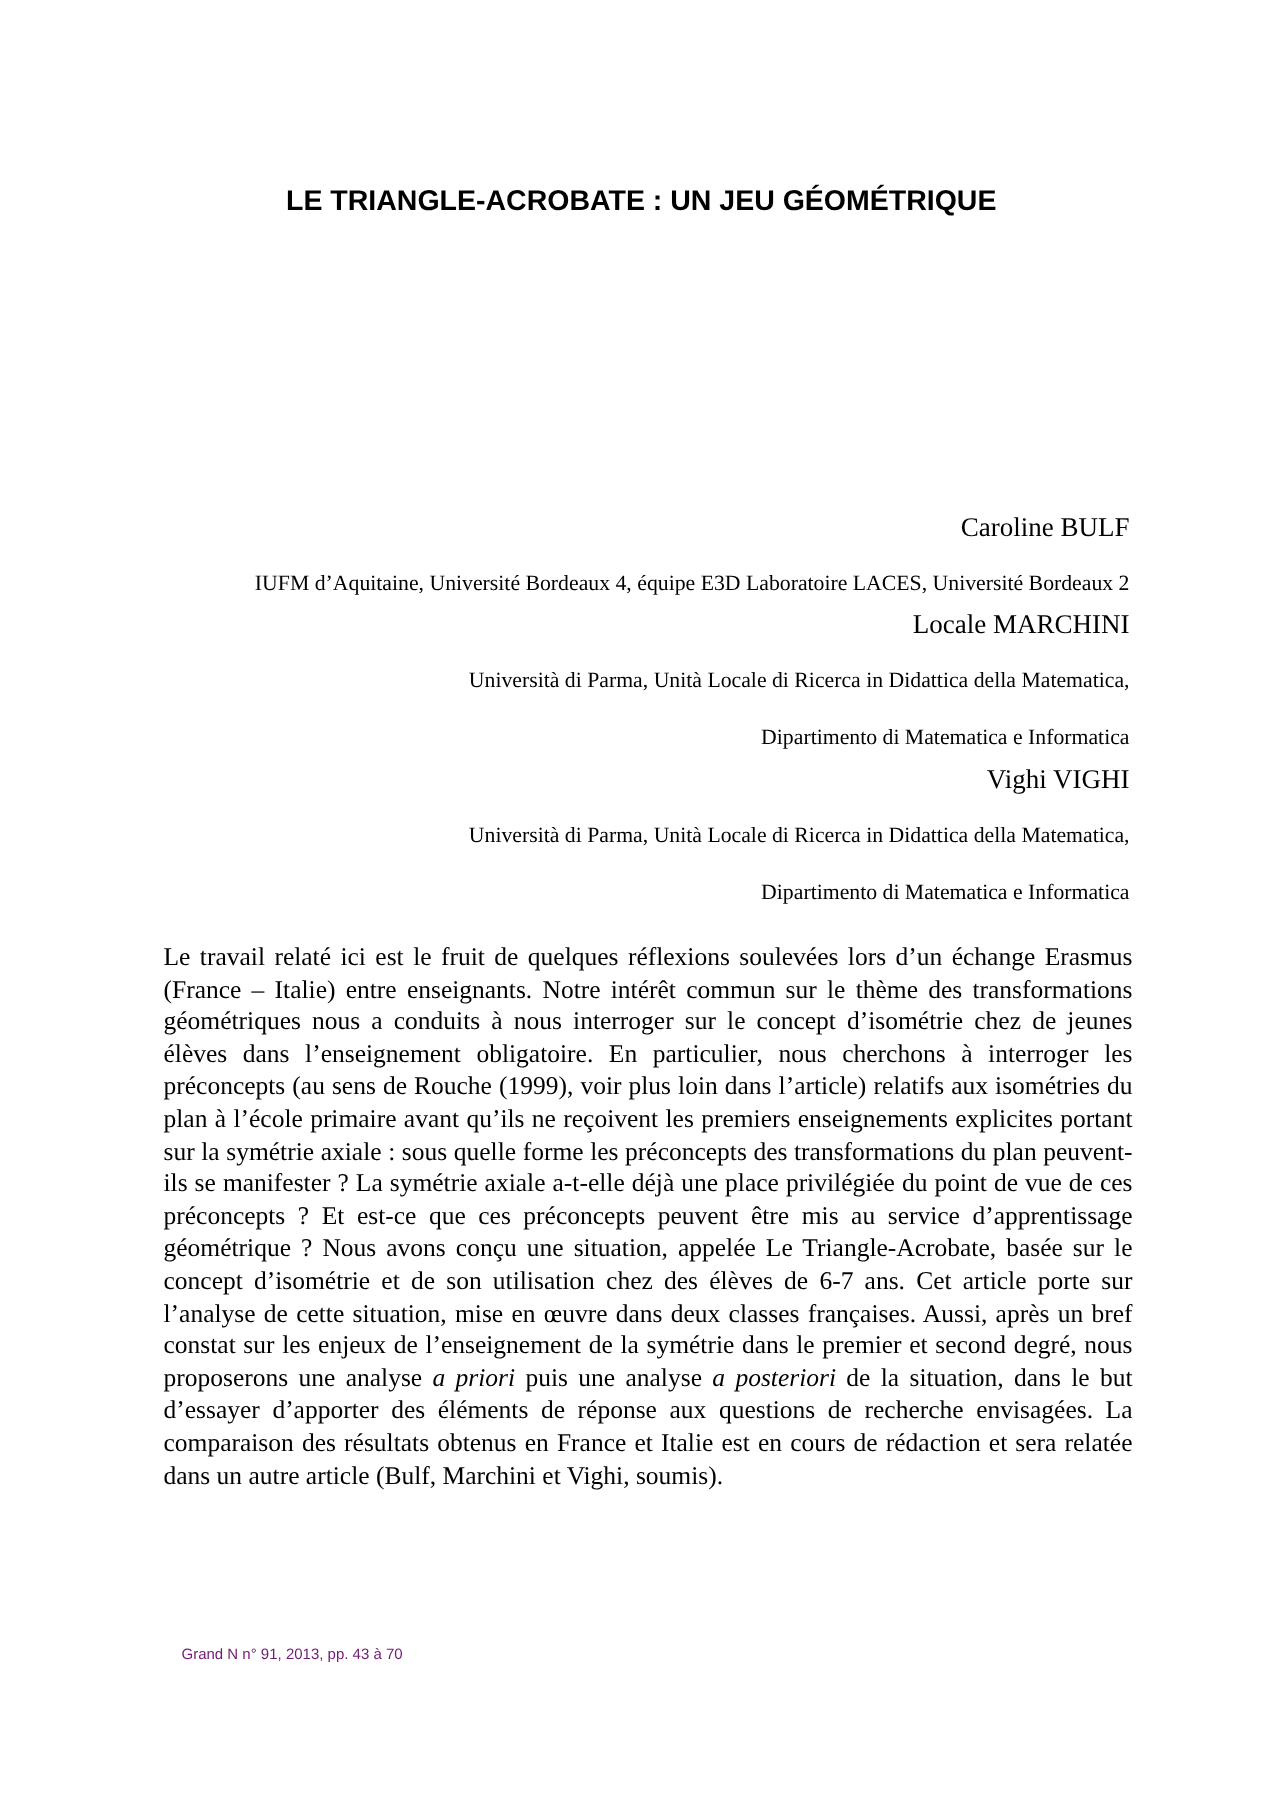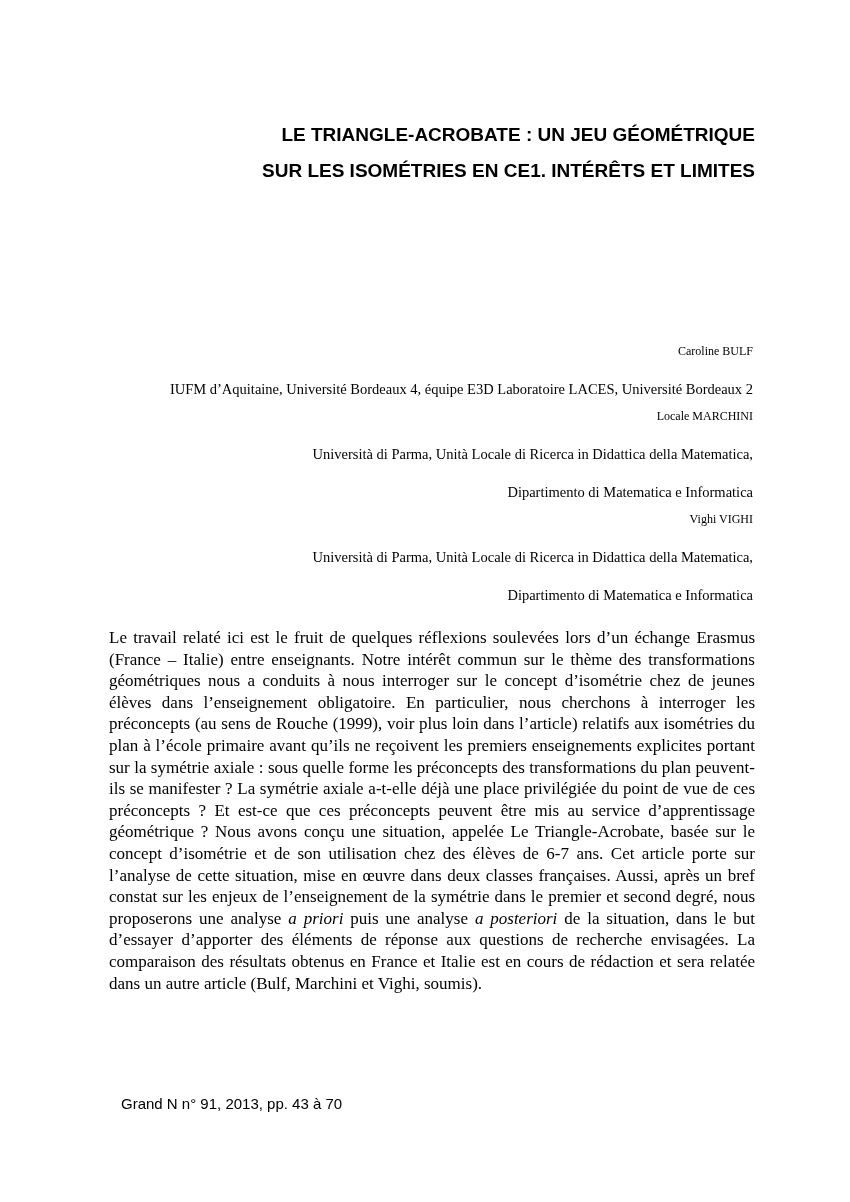--- a/index.html
+++ b/index.html
@@ -14,39 +14,39 @@
     background: #ffffff;
     color: #000000;
     overflow: hidden;
   }
   .title {
     position: absolute;
     top: 117px;
     left: 100px;
     width: 655px;
     margin: 0;
-    text-align: right;
+    text-align: center;
     font-family: "Liberation Sans", sans-serif;
     font-weight: bold;
     font-size: 19px;
     line-height: 36px;
     color: #000000;
   }
   .title-line { display: block; }
   .authors {
     position: absolute;
     top: 338px;
     left: 97px;
     right: 97px;
     text-align: right;
     font-family: "Liberation Serif", serif;
     color: #000000;
   }
   .author-name {
-    font-size: 12px;
+    font-size: 18px;
     line-height: 27px;
   }
   .author-affil {
     font-size: 14.5px;
     line-height: 27px;
     margin-top: 11px;
   }
   .abstract {
     position: absolute;
     top: 627px;
@@ -58,33 +58,32 @@
     line-height: 21.6px;
     text-align: justify;
     color: #000000;
   }
   .abstract .it { font-style: italic; }
   .footer {
     position: absolute;
     top: 1094px;
     left: 121px;
     font-family: "Liberation Sans", sans-serif;
-    font-size: 15px;
+    font-size: 10px;
     line-height: 19px;
-    color: #000000;
+    color: #701a75;
   }
 </style>
 </head>
 <body>
 
 <div class="page">
 
   <h1 class="title">
     <span class="title-line">LE TRIANGLE-ACROBATE : UN JEU GÉOMÉTRIQUE</span>
-    <span class="title-line">SUR LES ISOMÉTRIES EN CE1. INTÉRÊTS ET LIMITES</span>
   </h1>
 
   <div class="authors">
     <div class="author-name">Caroline BULF</div>
     <div class="author-affil">IUFM d’Aquitaine, Université Bordeaux 4, équipe E3D Laboratoire LACES, Université Bordeaux 2</div>
     <div class="author-name">Locale MARCHINI</div>
     <div class="author-affil">Università di Parma, Unità Locale di Ricerca in Didattica della Matematica,</div>
     <div class="author-affil">Dipartimento di Matematica e Informatica</div>
     <div class="author-name">Vighi VIGHI</div>
     <div class="author-affil">Università di Parma, Unità Locale di Ricerca in Didattica della Matematica,</div>

